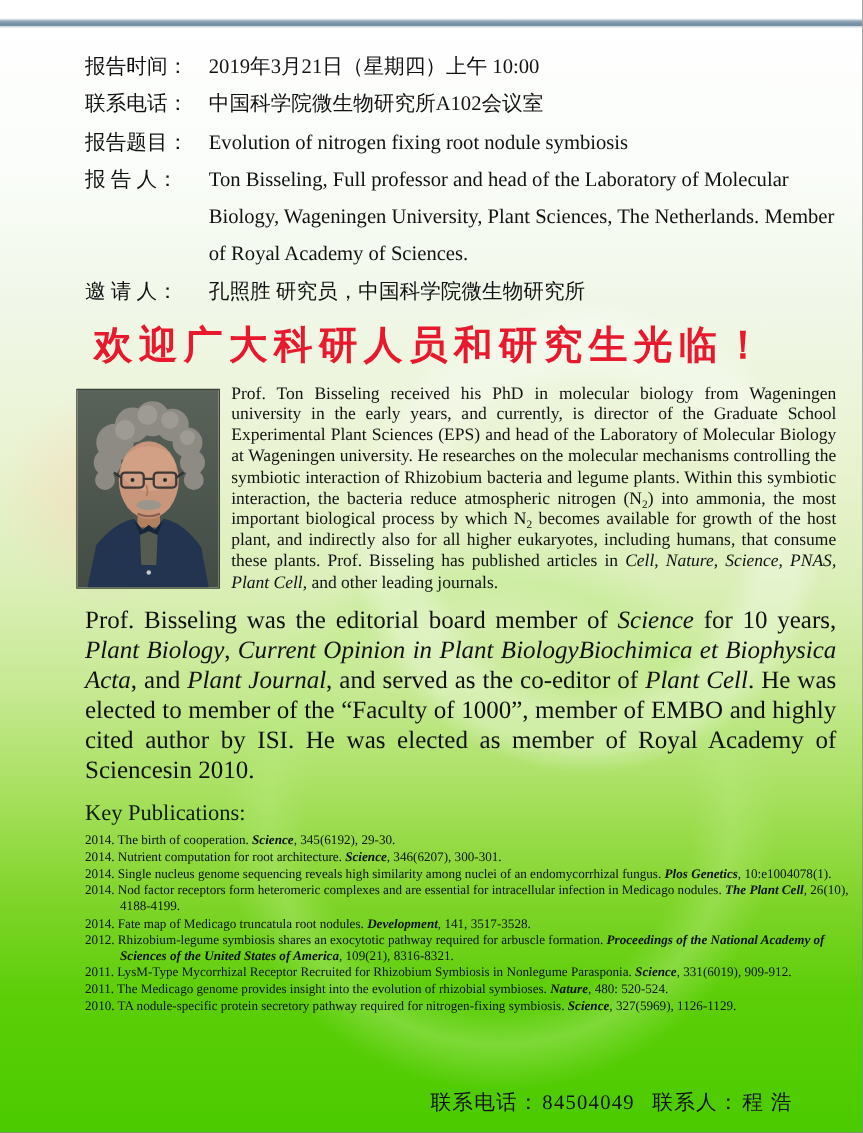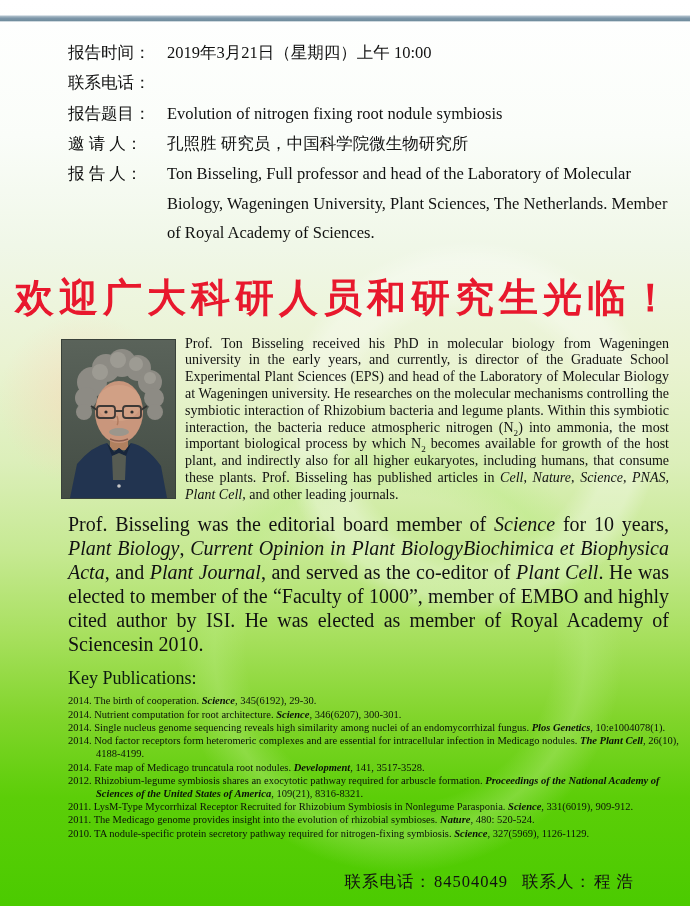--- a/index.html
+++ b/index.html
@@ -18,21 +18,21 @@
   .logo{position:absolute;top:27px;right:16px;display:flex;align-items:flex-start;}
   .logo-text{margin-left:3px;}
   .logo-name{font-family:"Liberation Sans",sans-serif;font-size:23px;font-weight:600;color:#161616;line-height:1;}
   .logo-org1{font-family:"Liberation Sans",sans-serif;font-size:9px;font-weight:700;color:#e60012;margin-top:3px;line-height:1.15;}
   .logo-org2{font-family:"Liberation Sans",sans-serif;font-size:7.5px;font-weight:700;color:#e60012;line-height:1.2;}
   .rule{height:5px;margin-top:15px;background:linear-gradient(180deg,#aebfca 0%,#7d96a9 45%,#6f8c9c 100%);border-top:1px solid #d7e0e6;border-bottom:1px solid #cfd9df;}
   .details{margin:16px 22px 0 68px;font-size:16.5px;}
   .detail-row{display:flex;line-height:1.78;margin-bottom:1px;}
   .detail-label{flex:none;width:99px;white-space:nowrap;}
   .detail-value{flex:1;}
-  .welcome{margin-top:23px;text-align:center;font-size:39px;font-weight:700;color:#e8182d;letter-spacing:5px;font-family:"DejaVu Serif","Liberation Serif",serif;white-space:nowrap;}
+  .welcome{margin-top:7px;text-align:center;font-size:31px;font-weight:700;color:#e8182d;letter-spacing:5px;font-family:"DejaVu Serif","Liberation Serif",serif;white-space:nowrap;}
   .bio{position:relative;margin:11px 21px 0 62px;min-height:164px;}
   .photo{position:absolute;left:0;top:4px;width:113px;height:158px;outline:1px solid #39413a;}
   .bio-text{margin-left:123px;font-size:14px;line-height:1.2;text-align:justify;}
   .para2{margin:9px 21px 0 68px;font-size:20px;line-height:1.2;text-align:justify;}
   .pubs{margin:12px 10px 0 68px;}
   .pubs-heading{font-size:18px;margin-bottom:5px;color:#0d1b10;}
   .pub-item{font-size:10.5px;line-height:1.26;padding-left:28px;text-indent:-28px;color:#0a1208;}
   .footer{position:absolute;right:54px;bottom:13px;font-size:16.5px;letter-spacing:1px;white-space:nowrap;}
   .footer span{margin-right:2px;}
   .footer .gap{display:inline-block;width:10px;}
@@ -47,32 +47,33 @@
 
   <div class="rule"></div>
 
   <div class="details">
       <div class="detail-row">
         <span class="detail-label">报告时间：</span>
         <span class="detail-value">2019年3月21日（星期四）上午 10:00</span>
       </div>
       <div class="detail-row">
         <span class="detail-label">联系电话：</span>
+        <span class="detail-value">中国科学院微生物研究所A102会议室</span>
       </div>
       <div class="detail-row">
         <span class="detail-label">报告题目：</span>
         <span class="detail-value">Evolution of nitrogen fixing root nodule symbiosis</span>
       </div>
       <div class="detail-row">
+        <span class="detail-label">报 告 人：</span>
+        <span class="detail-value">Ton Bisseling, Full professor and head of the Laboratory of Molecular Biology, Wageningen University, Plant Sciences, The Netherlands. Member of Royal Academy of Sciences.</span>
+      </div>
+      <div class="detail-row">
         <span class="detail-label">邀 请 人：</span>
         <span class="detail-value">孔照胜 研究员，中国科学院微生物研究所</span>
-      </div>
-      <div class="detail-row">
-        <span class="detail-label">报 告 人：</span>
-        <span class="detail-value">Ton Bisseling, Full professor and head of the Laboratory of Molecular Biology, Wageningen University, Plant Sciences, The Netherlands. Member of Royal Academy of Sciences.</span>
       </div>
     </div>
 
   <div class="welcome">欢迎广大科研人员和研究生光临！</div>
 
   <div class="bio">
     <span class="photo">
       <svg width="113" height="158" viewBox="0 0 113 158">
         <defs>
           <linearGradient id="bg" x1="0" y1="0" x2="0" y2="1">

